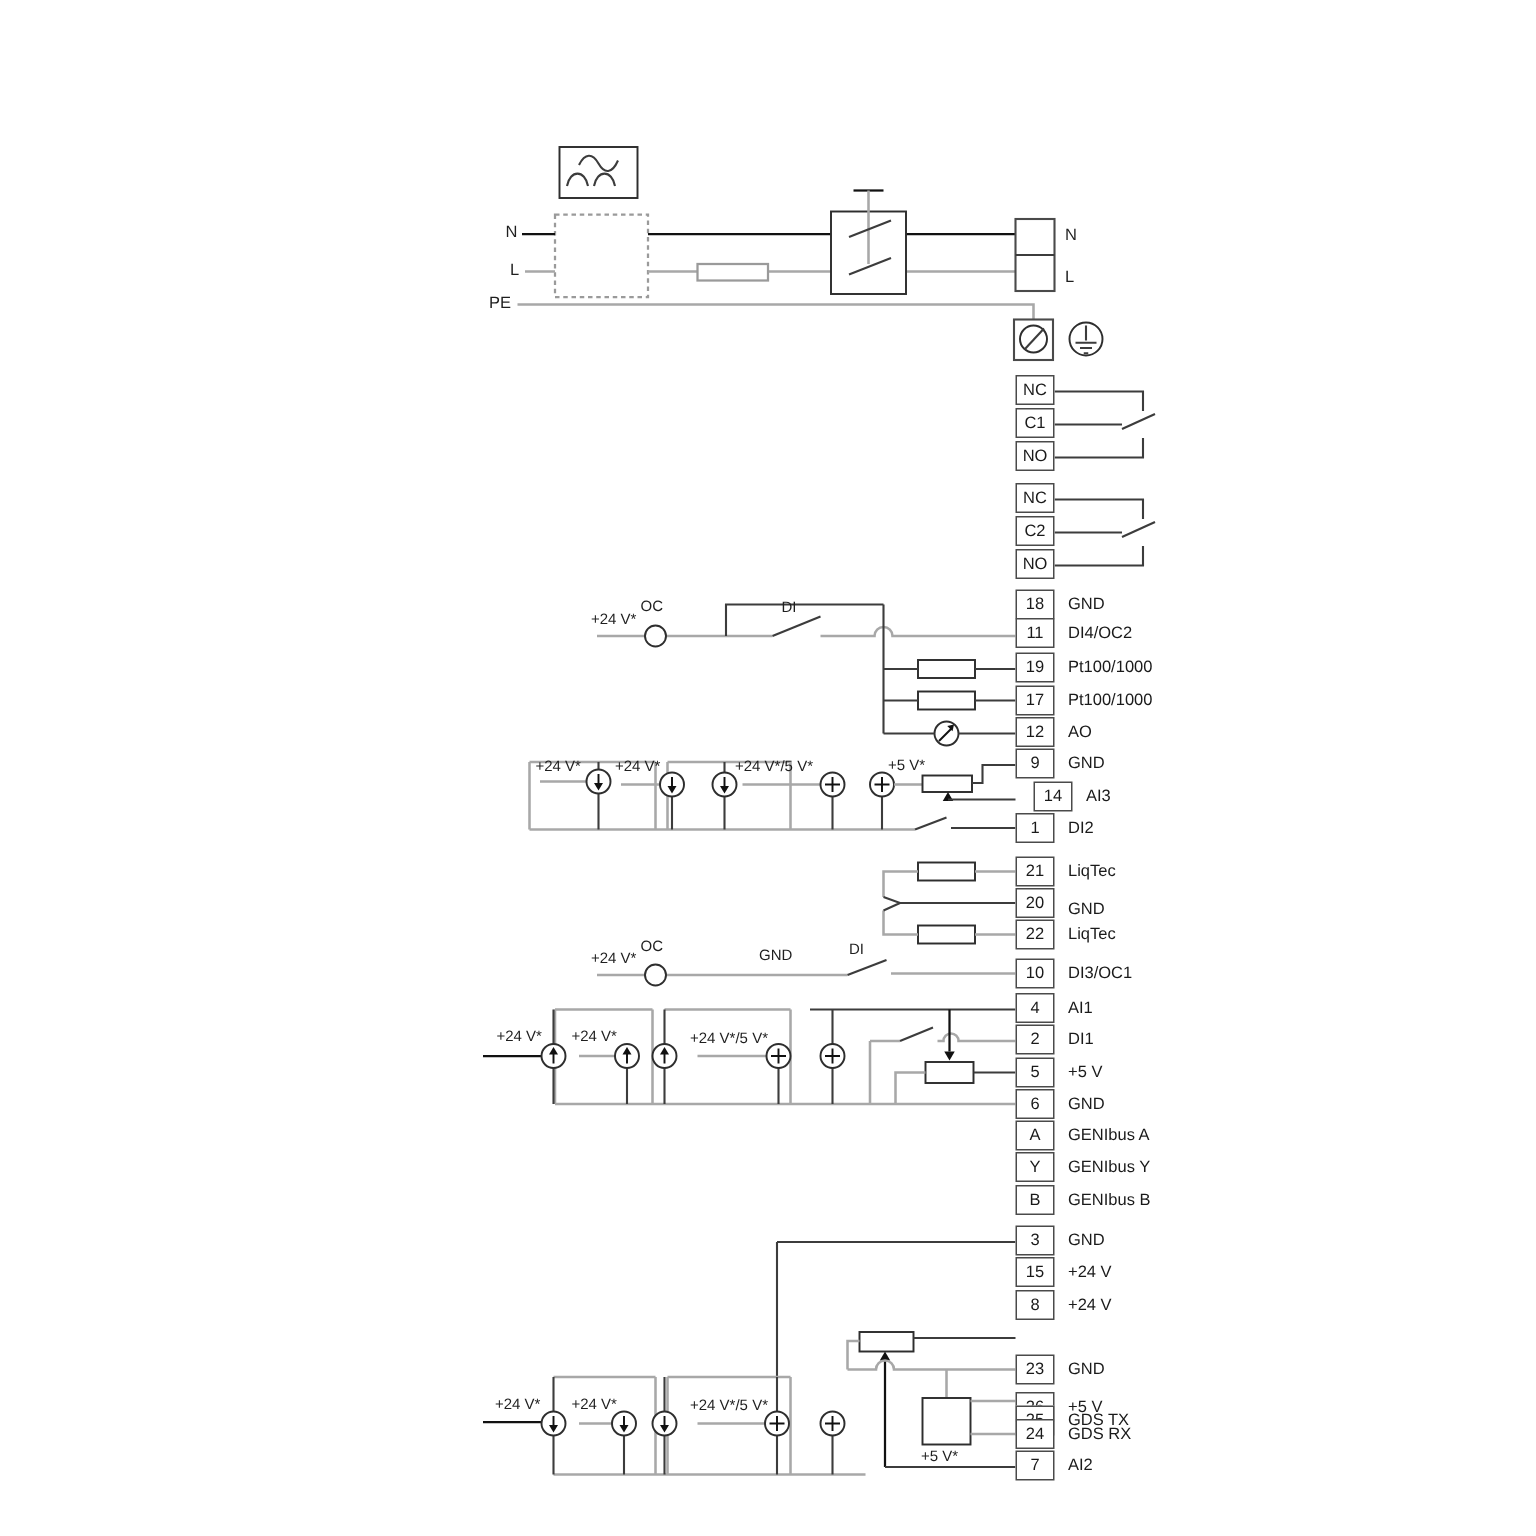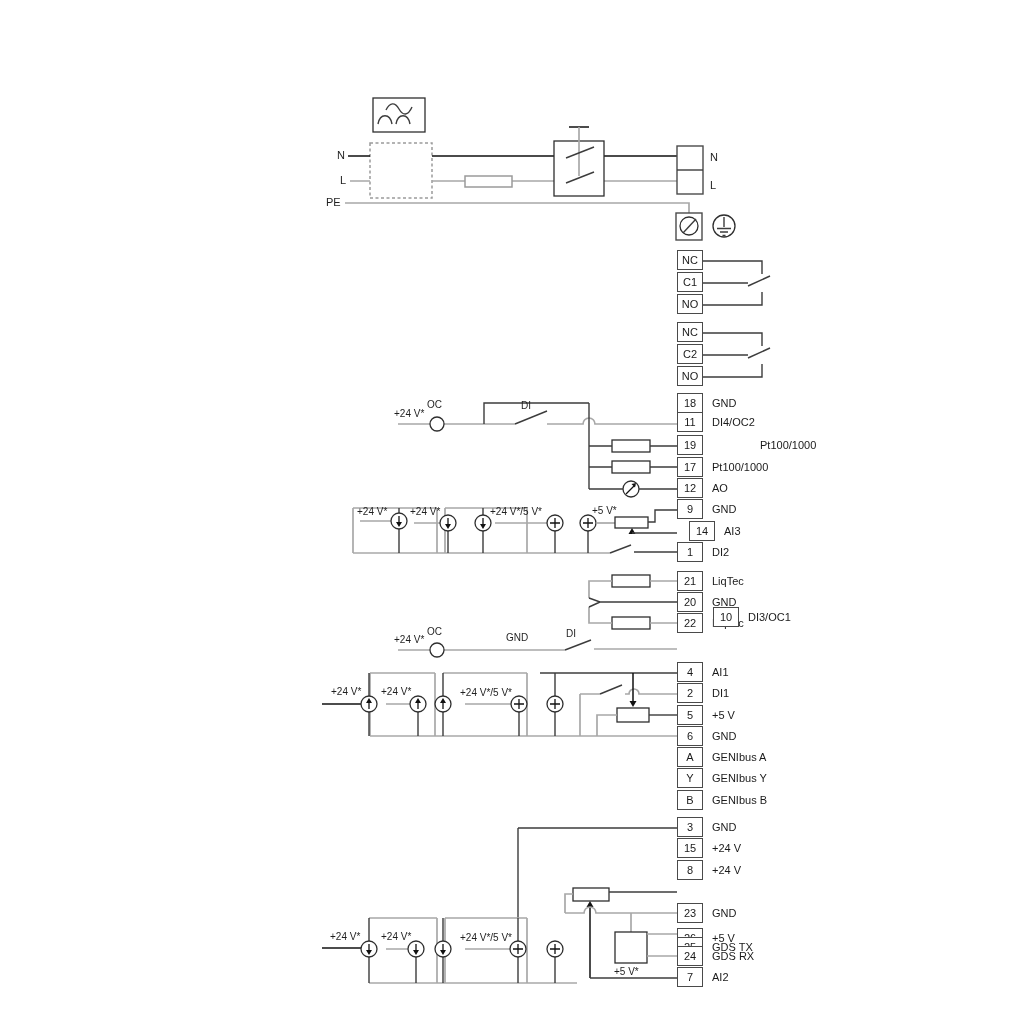--- a/index.html
+++ b/index.html
@@ -222,21 +222,21 @@
     </div>
 
 <div class="trow" style="top:393px;">
       <span class="tcell">18</span>
       <span class="tlabel">GND</span>
     </div>
 <div class="trow" style="top:412px;">
       <span class="tcell">11</span>
       <span class="tlabel">DI4/OC2</span>
     </div>
-<div class="trow" style="top:435px;gap:48px;">
+<div class="trow" style="top:435px;">
       <span class="tcell">19</span>
       <span class="tlabel">Pt100/1000</span>
     </div>
 <div class="trow" style="top:457px;justify-content:center;">
       <span class="tcell">17</span>
       <span class="tlabel">Pt100/1000</span>
     </div>
 <div class="trow" style="top:478px;">
       <span class="tcell">12</span>
       <span class="tlabel">AO</span>
@@ -250,29 +250,29 @@
       <span class="tlabel">AI3</span>
     </div>
 <div class="trow" style="top:542px;">
       <span class="tcell">1</span>
       <span class="tlabel">DI2</span>
     </div>
 <div class="trow" style="top:571px;">
       <span class="tcell">21</span>
       <span class="tlabel">LiqTec</span>
     </div>
-<div class="trow" style="top:592px;">
+<div class="trow" style="top:592px;align-items:flex-end;">
       <span class="tcell">20</span>
       <span class="tlabel">GND</span>
     </div>
 <div class="trow" style="top:613px;">
       <span class="tcell">22</span>
       <span class="tlabel">LiqTec</span>
     </div>
-<div class="trow" style="top:607px;margin-left:36px;">
+<div class="trow" style="top:639px;">
       <span class="tcell">10</span>
       <span class="tlabel">DI3/OC1</span>
     </div>
 <div class="trow" style="top:662px;">
       <span class="tcell">4</span>
       <span class="tlabel">AI1</span>
     </div>
 <div class="trow" style="top:683px;">
       <span class="tcell">2</span>
       <span class="tlabel">DI1</span>

